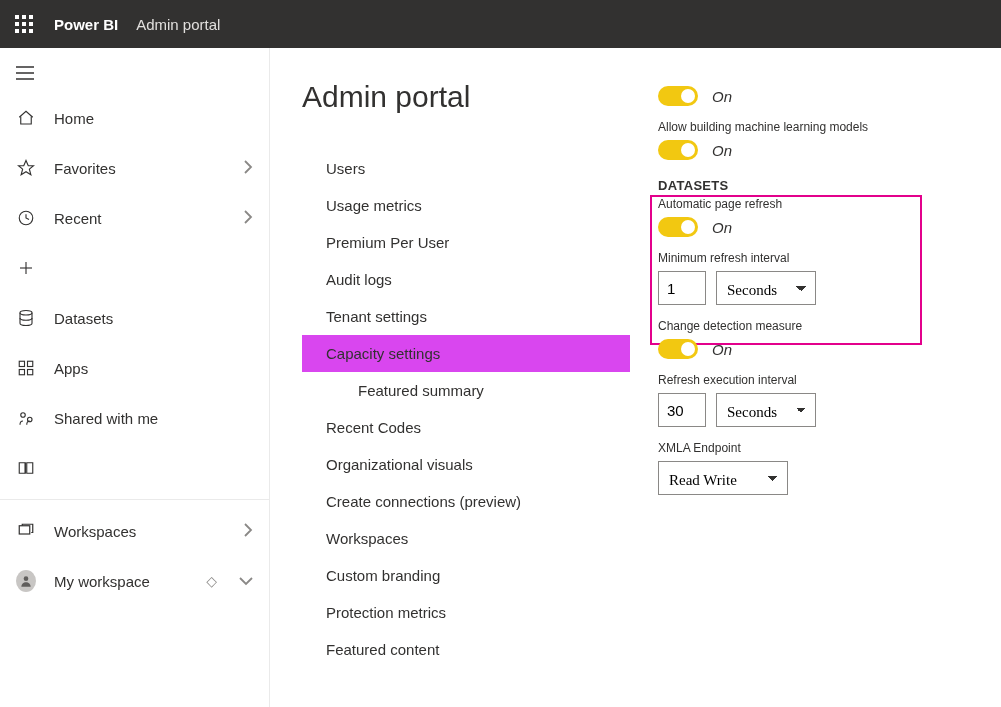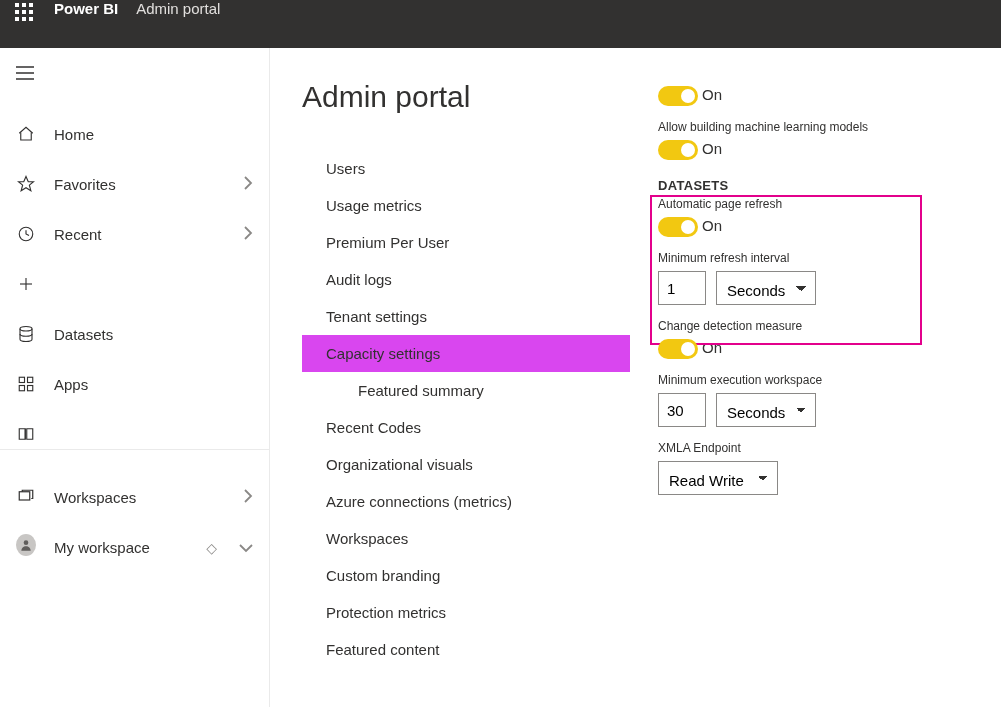--- a/index.html
+++ b/index.html
@@ -12,21 +12,21 @@
     height: 707px;
     overflow: hidden;
   }
 
   
   .topbar {
     height: 48px;
     background: #323130;
     color: #fff;
     display: flex;
-    align-items: flex-start;
+    align-items: center;
     padding: 0 12px;
     gap: 18px;
   }
   .waffle {
     width: 24px; height: 24px;
     display: grid;
     grid-template-columns: repeat(3, 4px);
     grid-template-rows: repeat(3, 4px);
     gap: 3px;
     align-content: center;
@@ -48,21 +48,21 @@
     padding-top: 8px;
   }
   .hamburger {
     padding: 10px 16px;
     cursor:pointer;
   }
   .hamburger svg { stroke:#323130; }
   .nav-list { flex:0 0 auto; }
   .nav-item {
     display:flex;
-    align-items:flex-end;
+    align-items:center;
     height: 50px;
     padding: 0 16px;
     cursor:pointer;
     gap: 18px;
     color:#323130;
   }
   .nav-item .nav-text { flex:1; font-size:15px; }
   .nav-item .chev { color:#8a8886; }
   .nav-icon { width:20px; display:flex; align-items:center; justify-content:center; font-size:18px; color:#323130;}
   .nav-sep { height:1px; background:#eaeaea; margin: 6px 0; }
@@ -106,53 +106,54 @@
   .setting-label { font-size:12px; margin-bottom:6px; }
   .section-head {
     font-size:13px;
     font-weight:700;
     letter-spacing:.3px;
     margin-top:18px;
     margin-bottom:4px;
     color:#323130;
   }
   .toggle {
-    display:flex; align-items:flex-start; gap:4px;
+    display:flex; align-items:center; gap:14px;
     margin: 6px 0 14px 0;
     cursor:pointer;
+    font-style:italic;
   }
   .toggle-track {
     width:40px; height:20px; border-radius:10px;
     background:#f2c811; position:relative;
   }
   .toggle-knob {
     width:14px; height:14px; border-radius:50%; background:#fff;
     position:absolute; top:3px; right:3px;
   }
   .toggle-text { font-size:15px; }
 
   .controls-row { display:flex; gap:10px; align-items:center; margin:6px 0 14px 0; }
   .num-input {
     width:48px; height:34px; border:1px solid #8a8886; font-size:15px;
     padding: 4px 8px; font-family:inherit;
   }
   .sel {
     height:34px; border:1px solid #8a8886; font-size:15px;
-    padding: 8px 26px 4px 10px; font-family:Liberation Sans, sans-serif;
+    padding: 8px 26px 4px 10px; font-family:Liberation Serif, serif;
     background:#fff;
     appearance:none;
     background-image:
       linear-gradient(45deg, transparent 50%, #323130 50%),
       linear-gradient(135deg, #323130 50%, transparent 50%);
     background-position: calc(100% - 14px) 14px, calc(100% - 9px) 14px;
     background-size: 5px 5px, 5px 5px;
     background-repeat:no-repeat;
   }
   .sel.wide { width:100px; }
-  .sel.wider { width:120px; }
+  .sel.wider { width:130px; }
 
   .highlight-box {
     position:absolute;
     border:2px solid #e3008c;
     pointer-events:none;
   }
 </style>
 </head>
 <body>
 
@@ -236,20 +237,31 @@
         <div class="nav-item">
           <span class="nav-icon">
             <svg width="18" height="18" viewBox="0 0 24 24" stroke="#323130" stroke-width="1.5" fill="none">
               <rect x="3" y="3" width="7" height="7"></rect>
               <rect x="14" y="3" width="7" height="7"></rect>
               <rect x="3" y="14" width="7" height="7"></rect>
               <rect x="14" y="14" width="7" height="7"></rect>
             </svg>
           </span>
           <span class="nav-text">Apps</span>
+        </div>
+        <div class="nav-item">
+          <span class="nav-icon">
+            <svg width="18" height="18" viewBox="0 0 24 24" stroke="#323130" stroke-width="1.5" fill="none">
+              <circle cx="8" cy="8" r="3"></circle>
+              <circle cx="17" cy="14" r="3"></circle>
+              <path d="M4 21c0-3 2-5 4-5"></path>
+              <path d="M13 21c0-3 2-5 4-5"></path>
+            </svg>
+          </span>
+          <span class="nav-text">Shared with me</span>
         </div>
         <div class="nav-item">
           <span class="nav-icon">
             <svg width="18" height="18" viewBox="0 0 24 24" stroke="#323130" stroke-width="1.5" fill="none">
               <path d="M3 5h8v14H3z"></path>
               <path d="M13 5h8v14h-8z"></path>
               <line x1="11" y1="5" x2="11" y2="19"></line>
             </svg>
           </span>
         </div>
@@ -295,21 +307,21 @@
     <div class="menu" id="admin-menu">
         <div class="menu-item">Users</div>
         <div class="menu-item">Usage metrics</div>
         <div class="menu-item">Premium Per User</div>
         <div class="menu-item">Audit logs</div>
         <div class="menu-item">Tenant settings</div>
         <div class="menu-item selected">Capacity settings</div>
         <div class="menu-sub">Featured summary</div>
         <div class="menu-item">Recent Codes</div>
         <div class="menu-item">Organizational visuals</div>
-        <div class="menu-item">Azure connections (metrics)</div>
+        <div class="menu-item">Create connections (preview)</div>
         <div class="menu-item">Workspaces</div>
         <div class="menu-item">Custom branding</div>
         <div class="menu-item">Protection metrics</div>
         <div class="menu-item">Featured content</div>
       </div>
   </div>
 
   <div class="right">
 
     <div class="toggle">
@@ -350,21 +362,21 @@
     </div>
 
     <div class="setting-label">Change detection measure</div>
     <div class="toggle">
       <span class="toggle-track">
           <span class="toggle-knob"></span>
         </span>
       <span class="toggle-text">On</span>
     </div>
 
-    <div class="setting-label">Minimum execution workspace</div>
+    <div class="setting-label">Refresh execution interval</div>
     <div class="controls-row">
       <input class="num-input" value="30" style="">
       <select class="sel wide">
         <option>Seconds</option>
       </select>
     </div>
 
     <div class="setting-label">XMLA Endpoint</div>
     <div class="controls-row">
       <select class="sel wider">

